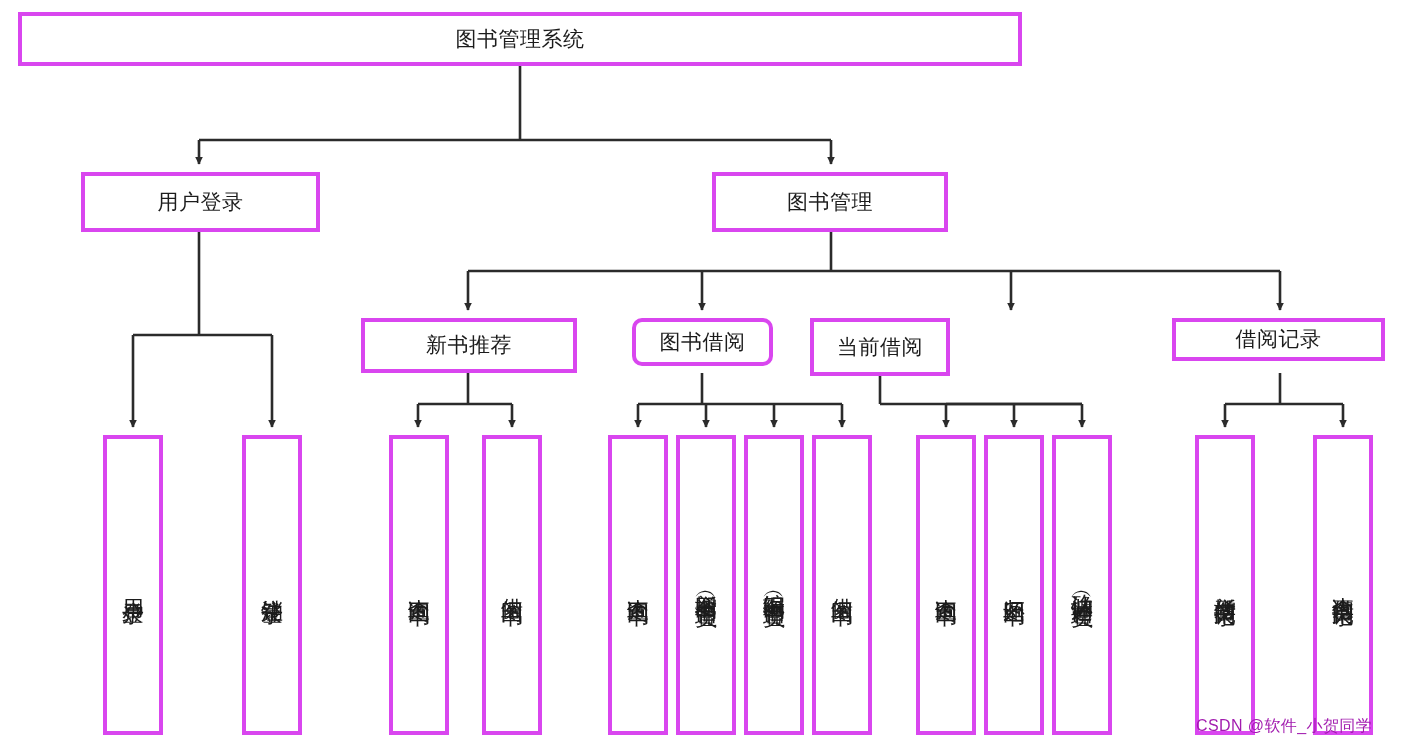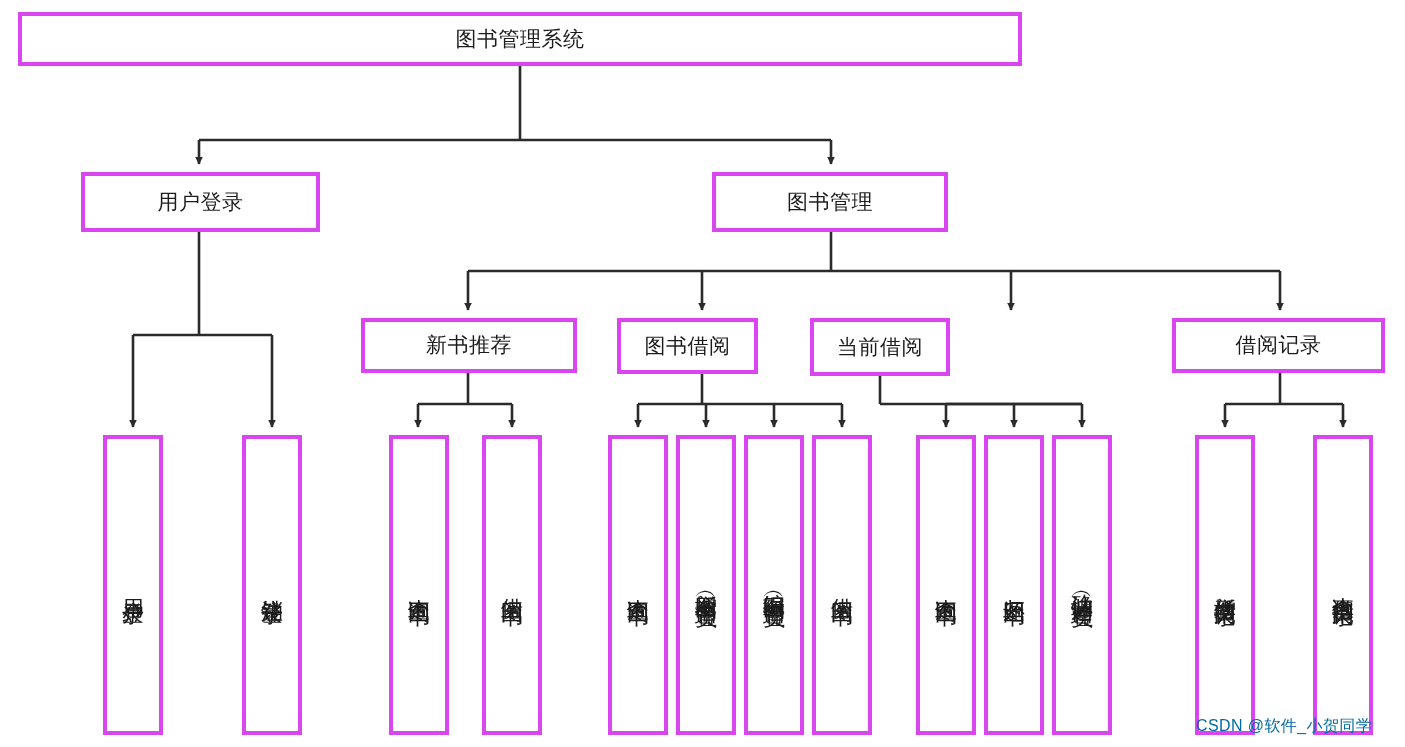--- a/index.html
+++ b/index.html
@@ -48,21 +48,21 @@
   }
   .node-label.v {
     writing-mode: vertical-rl;
     text-orientation: upright;
     font-size: 22px;
     letter-spacing: 2px;
     line-height: 1;
   }
   .watermark {
     position: absolute;
-    color: #0369a1;
+    color: #a21caf;
     font-size: 16px;
     white-space: nowrap;
     letter-spacing: 0.4px;
   }
 </style>
 </head>
 <body>
 
 <div id="diagram-root">
 
@@ -136,27 +136,27 @@
   <div class="node-box" style="left:81px; top:172px; width:239px; height:60px;">
     <span class="node-label h">用户登录</span>
   </div>
   <div class="node-box" style="left:361px; top:318px; width:216px; height:55px;">
     <span class="node-label h">新书推荐</span>
   </div>
 
   <div class="node-box" style="left:712px; top:172px; width:236px; height:60px;">
     <span class="node-label h">图书管理</span>
   </div>
-  <div class="node-box" style="left:617px; top:318px; width:141px; height:56px;">
+  <div class="node-box" style="left:632px; top:318px; width:141px; height:48px;border-radius:10px;">
     <span class="node-label h">图书借阅</span>
   </div>
   <div class="node-box" style="left:810px; top:318px; width:140px; height:58px;">
     <span class="node-label h">当前借阅</span>
   </div>
-  <div class="node-box" style="left:1172px; top:318px; width:213px; height:55px;">
+  <div class="node-box" style="left:1172px; top:318px; width:213px; height:43px;">
     <span class="node-label h">借阅记录</span>
   </div>
 
   <div class="node-box" style="left:103px; top:435px; width:60px; height:300px;">
     <span class="node-label v">用户登录</span>
   </div>
   <div class="node-box" style="left:242px; top:435px; width:60px; height:300px;">
     <span class="node-label v">注销登录</span>
   </div>
 

